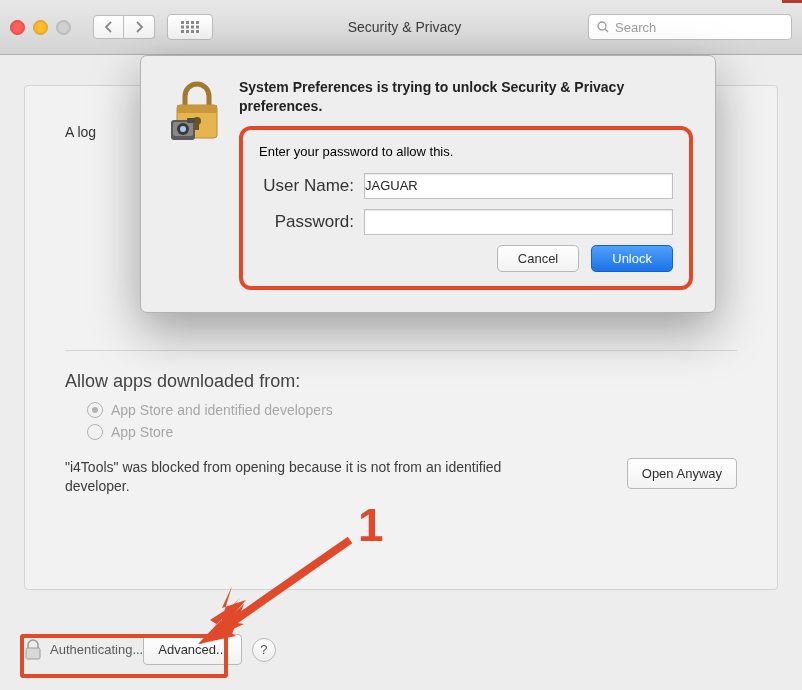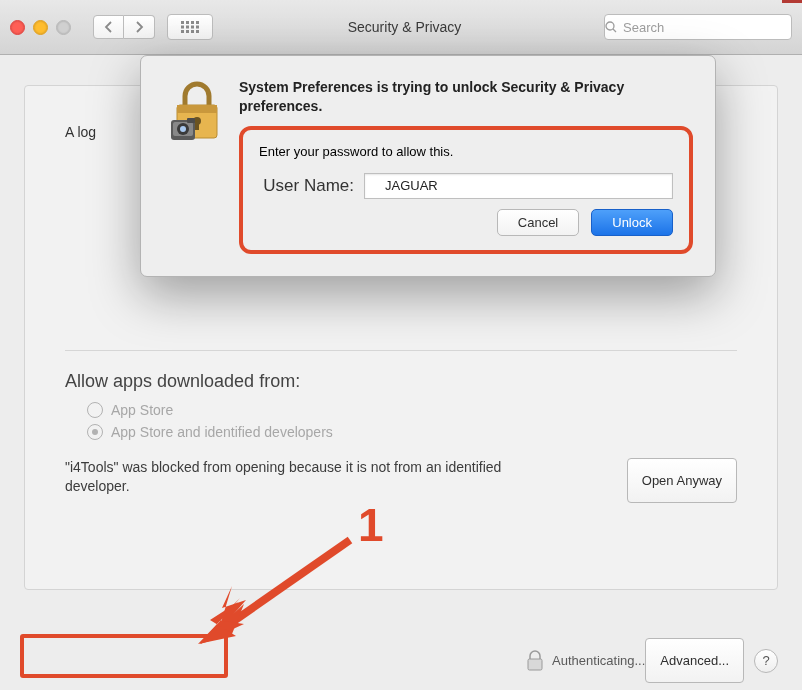--- a/index.html
+++ b/index.html
@@ -54,21 +54,21 @@
     left:7px;right:0;
     text-align:center;
     font-size: 14px;
     color: #3a3a3a;
     pointer-events:none;
   }
   .spacer { flex:1; }
   .search-box {
     width: 186px;
     justify-content:flex-start;
-    padding: 0 0;
+    padding: 0 8px;
     color: #9e9e9e;
     font-size: 13px;
     gap:6px;
     background: #fff;
   }
   .search-box svg { flex:0 0 auto;}
   .red-tab {
     position:absolute;
     right:0; top:-2px;
     width:20px; height:5px;
@@ -112,32 +112,32 @@
   }
   .blocked-row {
     display:flex;justify-content:space-between;align-items:flex-start;
     margin-top:18px;
   }
   .blocked-text {font-size:14px;color:#3c3c3c;max-width:440px;line-height:1.35;}
   .mac-btn {
     background: linear-gradient(#ffffff,#f2f2f2);
     border:1px solid #b8b8b8;
     border-radius:4px;
-    padding:14px 14px;
+    padding:7px 14px;
     font-size:13px;
     color:#2f2f2f;
     cursor:pointer;
     white-space: nowrap;
   }
   
   .footer {
     position:absolute;
-    left:24px;right:24px;bottom:8px;
+    left:24px;right:24px;bottom:26px;
     display:flex;align-items:center;
-    justify-content:flex-end;
+    justify-content:flex-start;
   }
   .auth-left {
     display:flex;align-items:center;gap:8px;
     font-size:13px;color:#5a5a5a;
   }
   .footer-right {display:flex;align-items:center;gap:10px;}
   .help-btn {
     width:22px;height:22px;border-radius:50%;
     border:1px solid #b8b8b8;background:linear-gradient(#fff,#eee);
     display:flex;align-items:center;justify-content:center;
@@ -168,21 +168,21 @@
     padding:14px 16px 14px 16px;
     background: #eeeeee;
     margin-top: 2px;
   }
   .prompt {font-size:13px;color:#000000;margin-bottom:14px;}
   .field-row {display:flex;align-items:center;margin-bottom:10px;}
   .field-label {width:95px;text-align:right;padding-right:10px;font-size:17px;color:#333;}
   .field-input {
     flex:1;height:24px;
     border:1px solid #bfbfbf;background:#fff;
-    padding:0 20px;font-size:13px;color:#222;
+    padding:0 0;font-size:13px;color:#222;
     box-shadow: inset 0 1px 2px rgba(0,0,0,0.1);
   }
   .dlg-buttons {display:flex;justify-content:flex-end;gap:12px;margin-top:10px;}
   .btn-primary {
     background: linear-gradient(#4ea0fa,#1c73e8);
     border:1px solid #1860c9;
     color:#fff;
     border-radius:5px;
     padding:5px 20px;
     font-size:13px;
@@ -272,26 +272,26 @@
 <div class="page">
   <div class="inner-panel">
     <div class="login-line">A log</div>
 
     <div style="height:150px"></div>
     <div class="divider"></div>
 
     <div class="allow-title">Allow apps downloaded from:</div>
 
     <div class="radio-row">
+      <span class="radio selected"></span>
+      <span>App Store and identified developers</span>
+    </div>
+    <div class="radio-row">
       <span class="radio"></span>
       <span>App Store</span>
-    </div>
-    <div class="radio-row">
-      <span class="radio selected"></span>
-      <span>App Store and identified developers</span>
     </div>
 
     <div class="blocked-row">
       <div class="blocked-text">"i4Tools" was blocked from opening because it is not from an identified developer.</div>
       <button class="mac-btn">Open Anyway</button>
     </div>
   </div>
 
   <div class="footer">
     <div class="auth-left">
@@ -328,20 +328,24 @@
   <div class="body-side">
     <div class="dlg-heading">System Preferences is trying to unlock Security &amp; Privacy preferences.</div>
 
     <div class="hl-form">
       <div class="prompt">Enter your password to allow this.</div>
 
       <div class="field-row">
         <div class="field-label">User Name:</div>
         <input class="field-input" type="text" value="JAGUAR" style="">
       </div>
+      <div class="field-row">
+        <div class="field-label">Password:</div>
+        <input class="field-input" type="password" value="" style="">
+      </div>
 
       <div class="dlg-buttons">
         <button class="btn-default">Cancel</button>
         <button class="btn-primary">Unlock</button>
       </div>
     </div>
   </div>
 </div>
 
 <div class="anno-box footer-box"></div>

